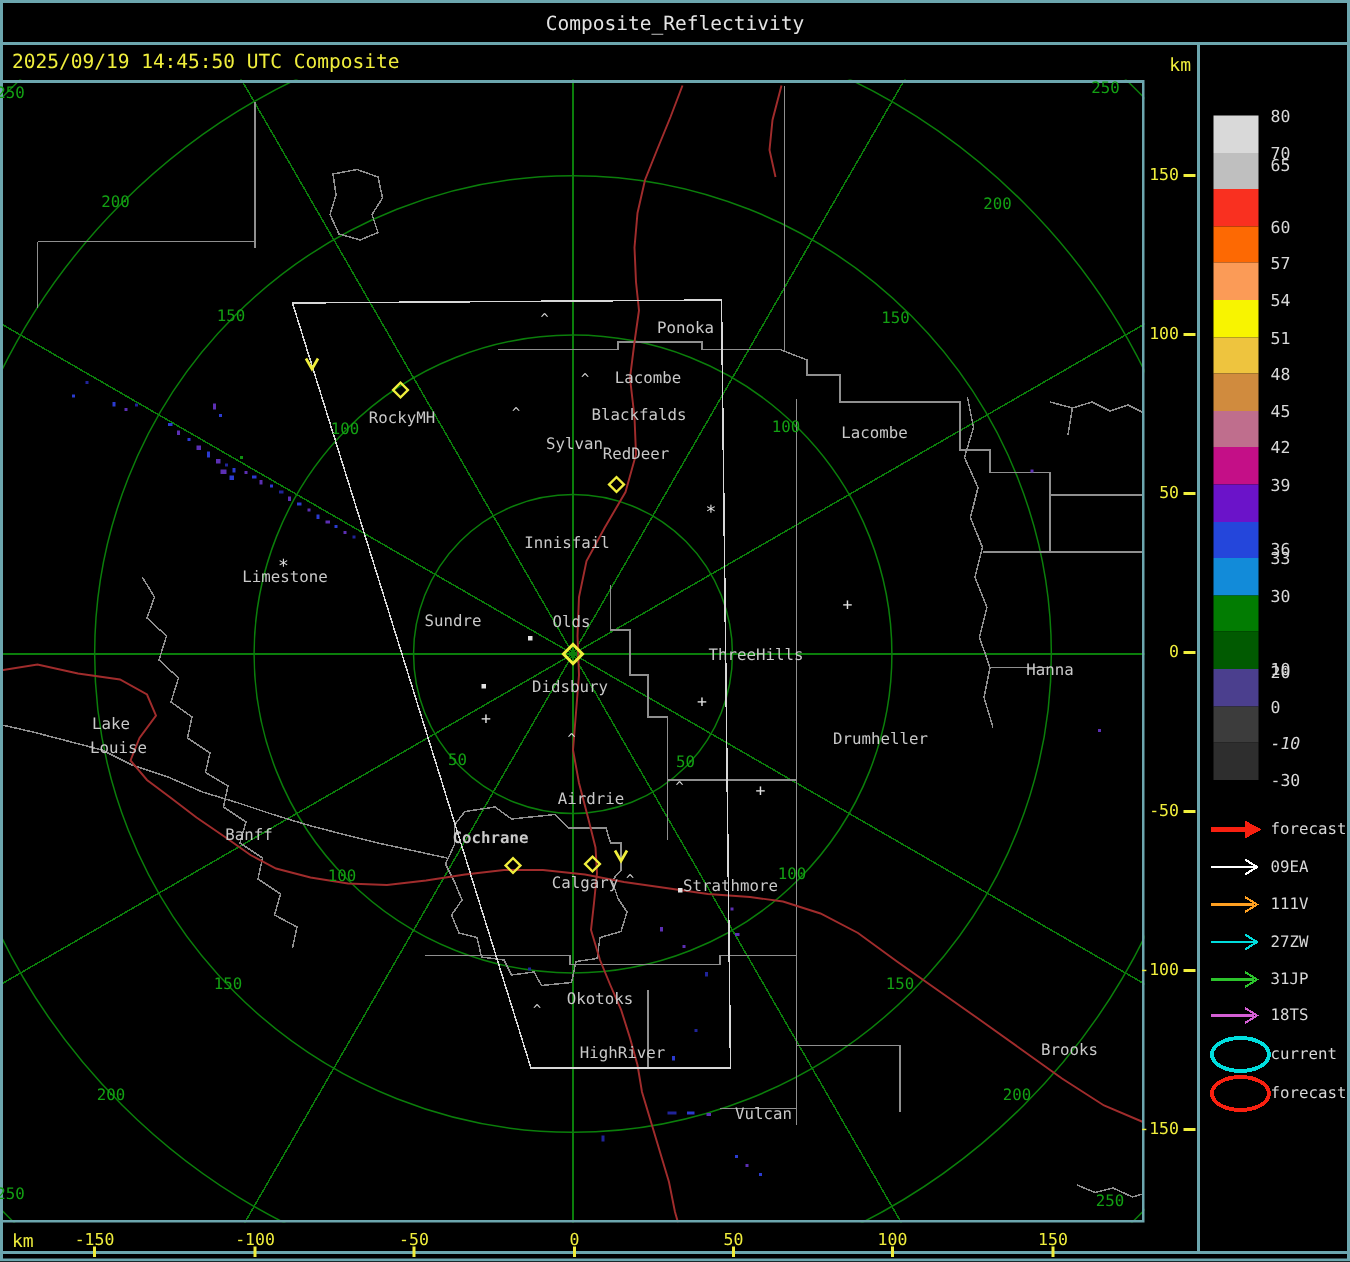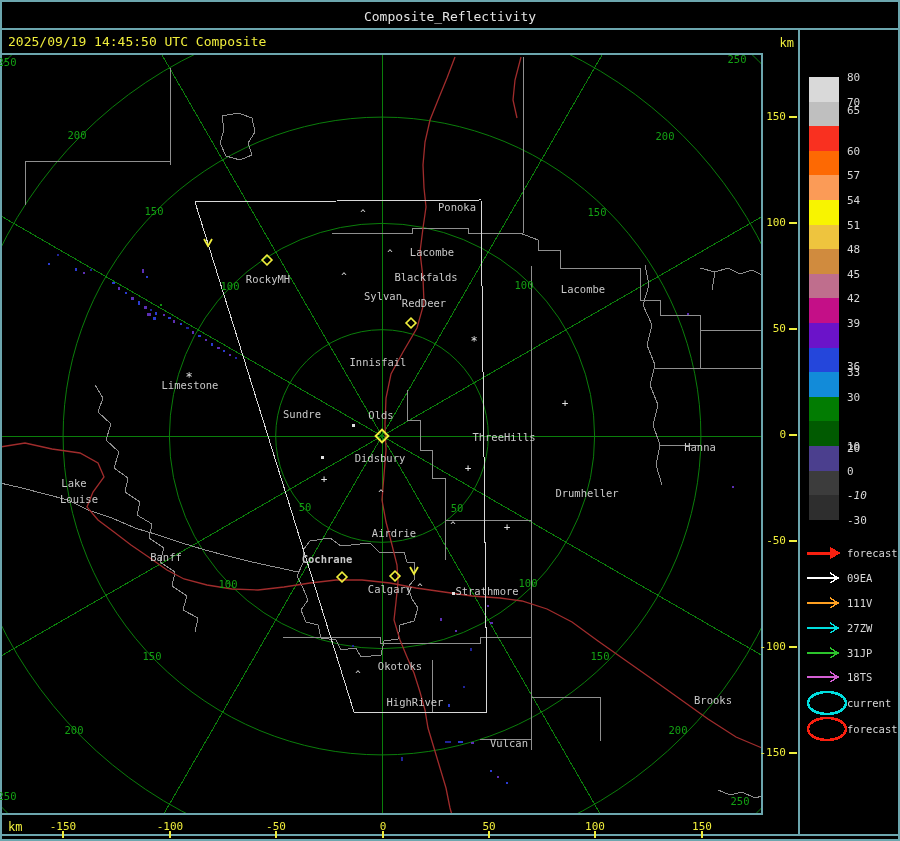--- a/index.html
+++ b/index.html
@@ -150,21 +150,21 @@
     <div class="ringlabel" style="left: 152px; top: 656px; position: absolute;">150</div>
     <div class="ringlabel" style="left: 600px; top: 656px; position: absolute;">150</div>
     <div class="ringlabel" style="left: 77px; top: 135px; position: absolute;">200</div>
     <div class="ringlabel" style="left: 665px; top: 136px; position: absolute;">200</div>
     <div class="ringlabel" style="left: 74px; top: 730px; position: absolute;">200</div>
     <div class="ringlabel" style="left: 678px; top: 730px; position: absolute;">200</div>
     <div class="ringlabel" style="left: 7px; top: 62px; position: absolute;">250</div>
     <div class="ringlabel" style="left: 737px; top: 59px; position: absolute;">250</div>
     <div class="ringlabel" style="left: 7px; top: 796px; position: absolute;">250</div>
     <div class="ringlabel" style="left: 740px; top: 801px; position: absolute;">250</div>
-    <div class="maplabel" style="left: 457px; top: 207px;">Ponoka</div>
+    <div class="maplabel" style="left: 457px; top: 219px;">Ponoka</div>
     <div class="maplabel" style="left: 432px; top: 252px;">Lacombe</div>
     <div class="maplabel" style="left: 426px; top: 277px;">Blackfalds</div>
     <div class="maplabel" style="left: 383px; top: 296px;">Sylvan</div>
     <div class="maplabel" style="left: 424px; top: 303px;">RedDeer</div>
     <div class="maplabel" style="left: 583px; top: 289px;">Lacombe</div>
     <div class="maplabel" style="left: 268px; top: 279px;">RockyMH</div>
     <div class="maplabel" style="left: 190px; top: 385px;">Limestone</div>
     <div class="maplabel" style="left: 378px; top: 362px;">Innisfail</div>
     <div class="maplabel" style="left: 302px; top: 414px;">Sundre</div>
     <div class="maplabel" style="left: 381px; top: 415px;">Olds</div>

